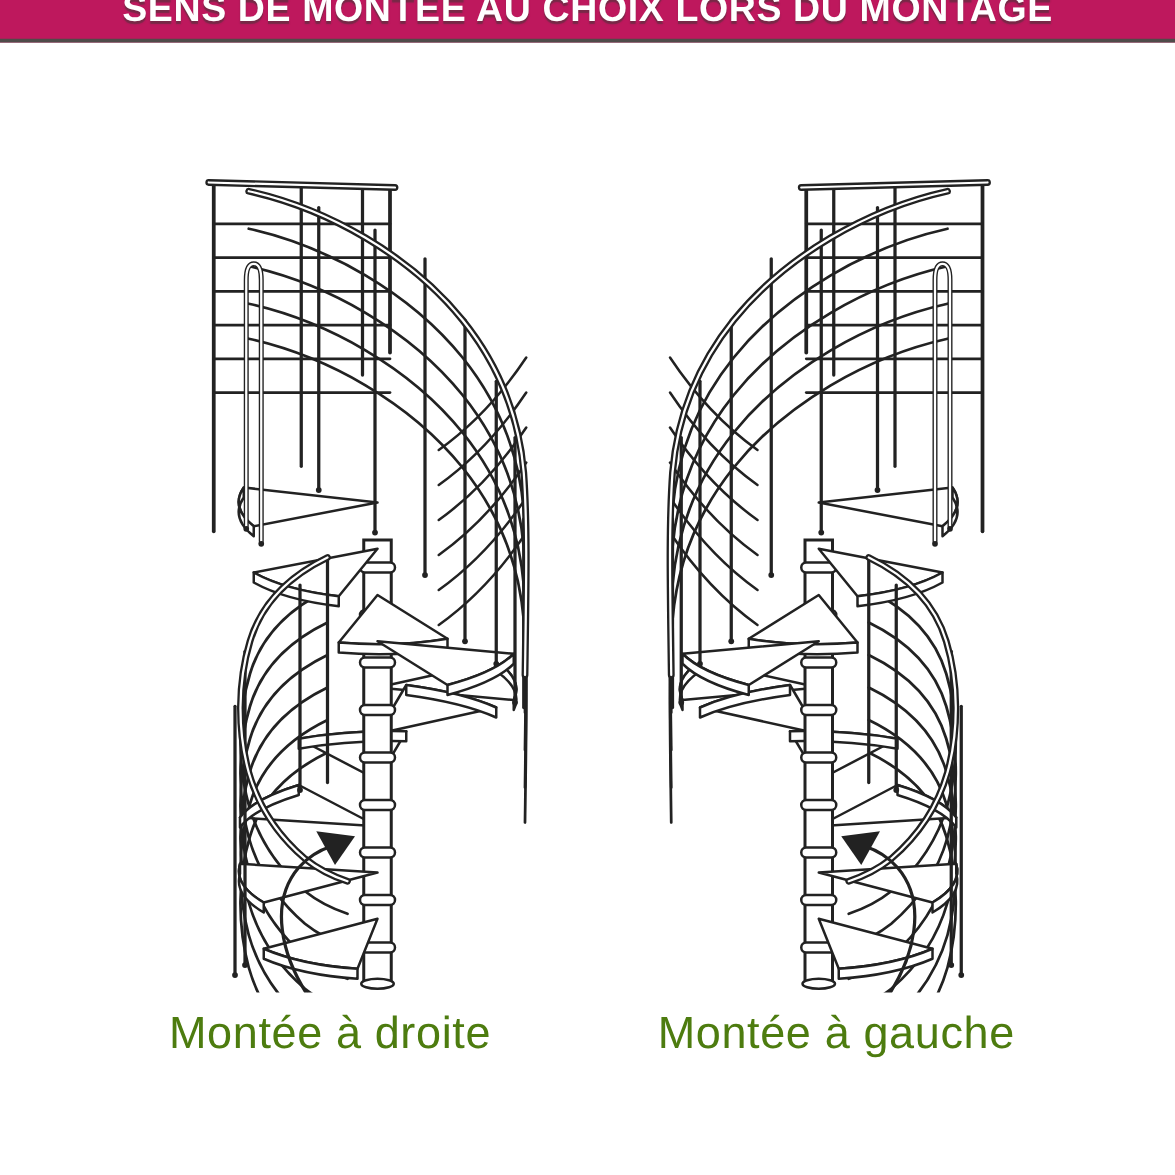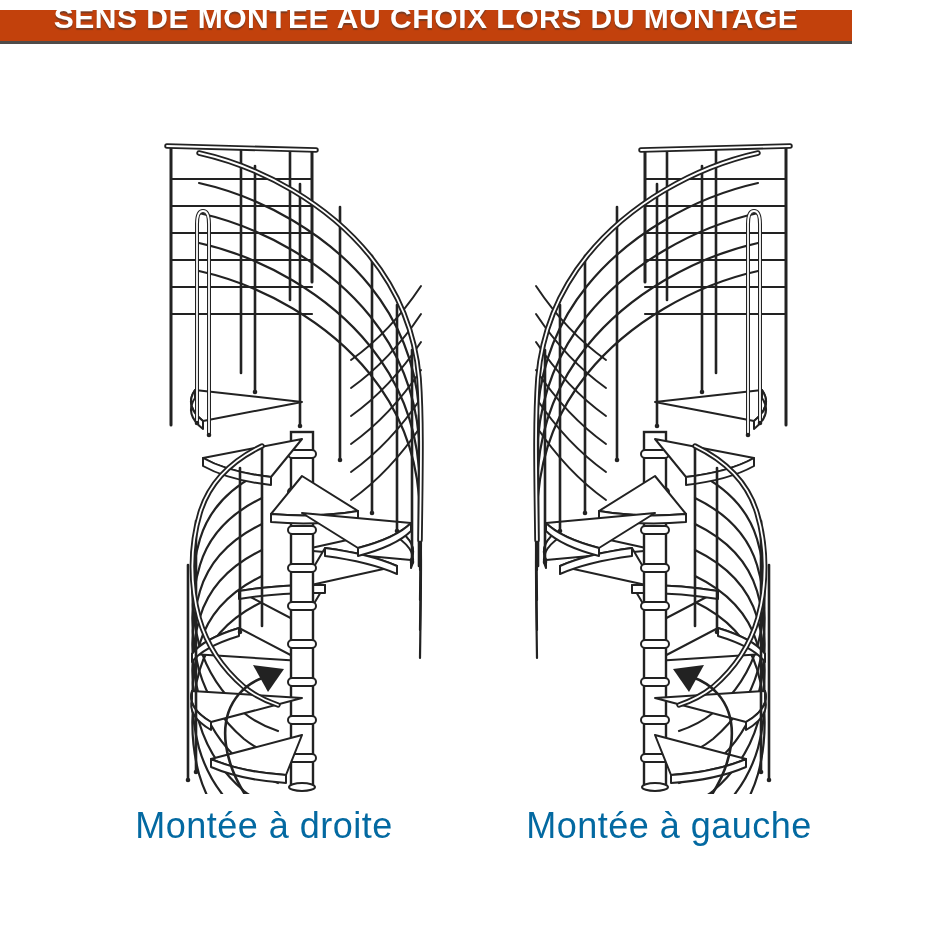--- a/index.html
+++ b/index.html
@@ -1,42 +1,42 @@
 <!DOCTYPE html>
 <html><head>
 <meta charset="utf-8">
 <style>
   html,body{margin:0;padding:0;background:#fff;}
   body{width:940px;height:940px;position:relative;overflow:hidden;
        font-family:"Liberation Sans","DejaVu Sans",sans-serif;}
 
   
-  .banner{position:absolute;top:10px;left:0;width:852px;height:31px;
-          background:#c2410c;border-bottom:3px solid #4f4b49;overflow:hidden;}
+  .banner{position:absolute;top:0;left:0;width:940px;height:31px;
+          background:#be185d;border-bottom:3px solid #4f4b49;overflow:hidden;}
   .banner-title{position:absolute;top:-8px;left:0;width:100%;text-align:center;
           font-size:30px;line-height:32px;font-weight:bold;color:#ffffff;
           letter-spacing:.5px;white-space:nowrap;
           text-shadow:0 2px 1px rgba(60,55,52,.55);}
 
   
   svg.diagram{position:absolute;top:0;left:0;}
   .ln  {stroke:#222;fill:none;stroke-linecap:round;}
   .w2  {stroke-width:2;}
   .w22 {stroke-width:2.2;}
   .w26 {stroke-width:2.6;}
   .w3  {stroke-width:3;}
   .w4  {stroke-width:4;}
   .w55 {stroke-width:5.5;}
   .core{stroke:#fff;fill:none;stroke-width:1.8;stroke-linecap:round;}
   .slab{fill:#fff;stroke:#222;stroke-width:2;stroke-linejoin:round;}
   .blk {fill:#222;stroke:none;}
 
   
   .caption{position:absolute;top:804px;height:44px;font-size:36px;line-height:44px;
-           color:#0369a1;text-align:center;letter-spacing:.5px;white-space:nowrap;}
+           color:#4d7c0f;text-align:center;letter-spacing:.5px;white-space:nowrap;}
   .caption.left {left:62px;width:404px;}
   .caption.right{left:464px;width:410px;}
 </style>
 </head>
 <body>
 
 <div class="banner">
   <div class="banner-title">SENS DE MONTÉE AU CHOIX LORS DU MONTAGE</div>
 </div>
 

